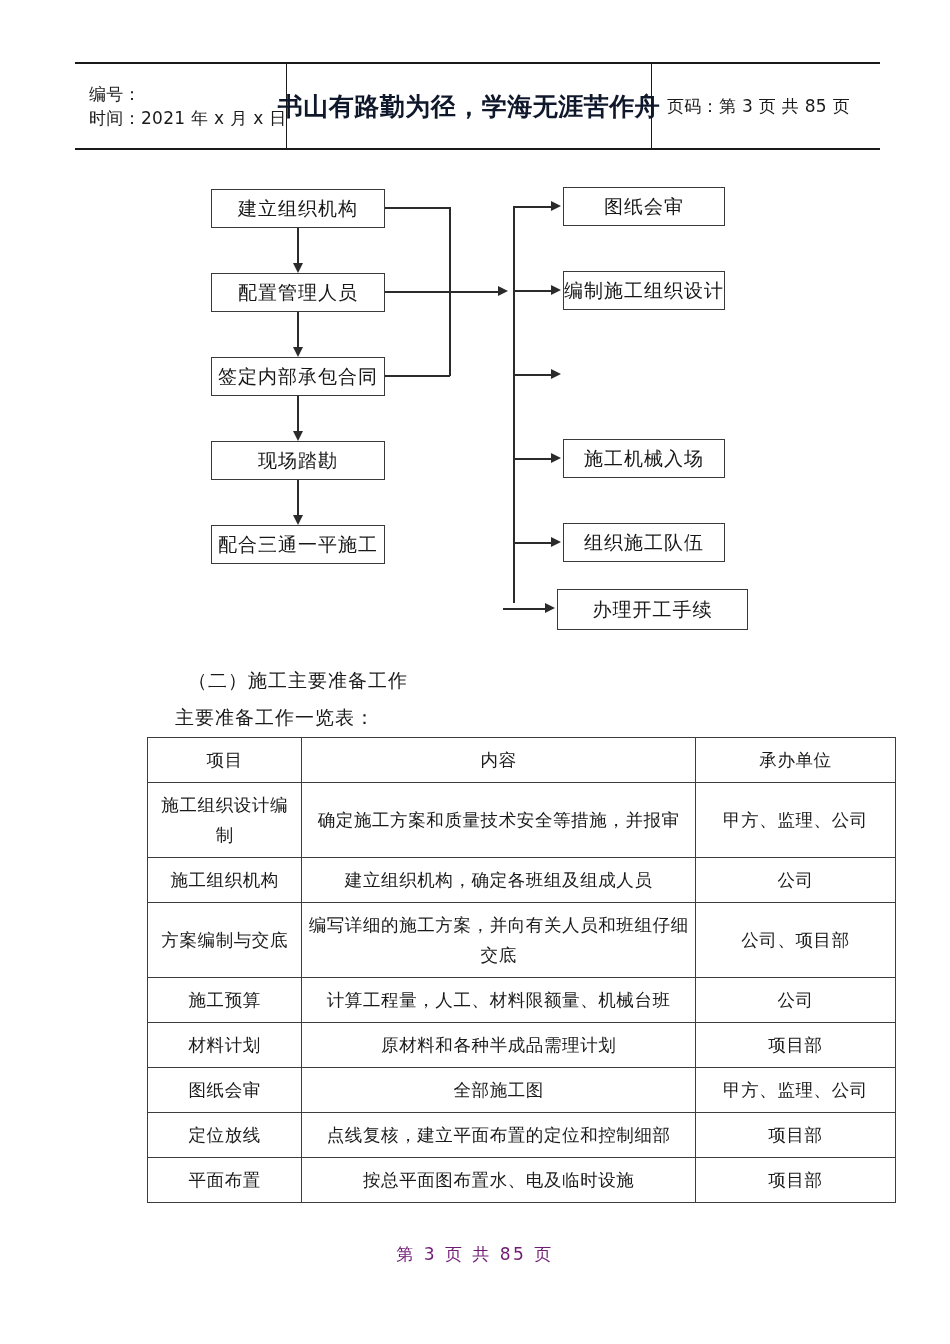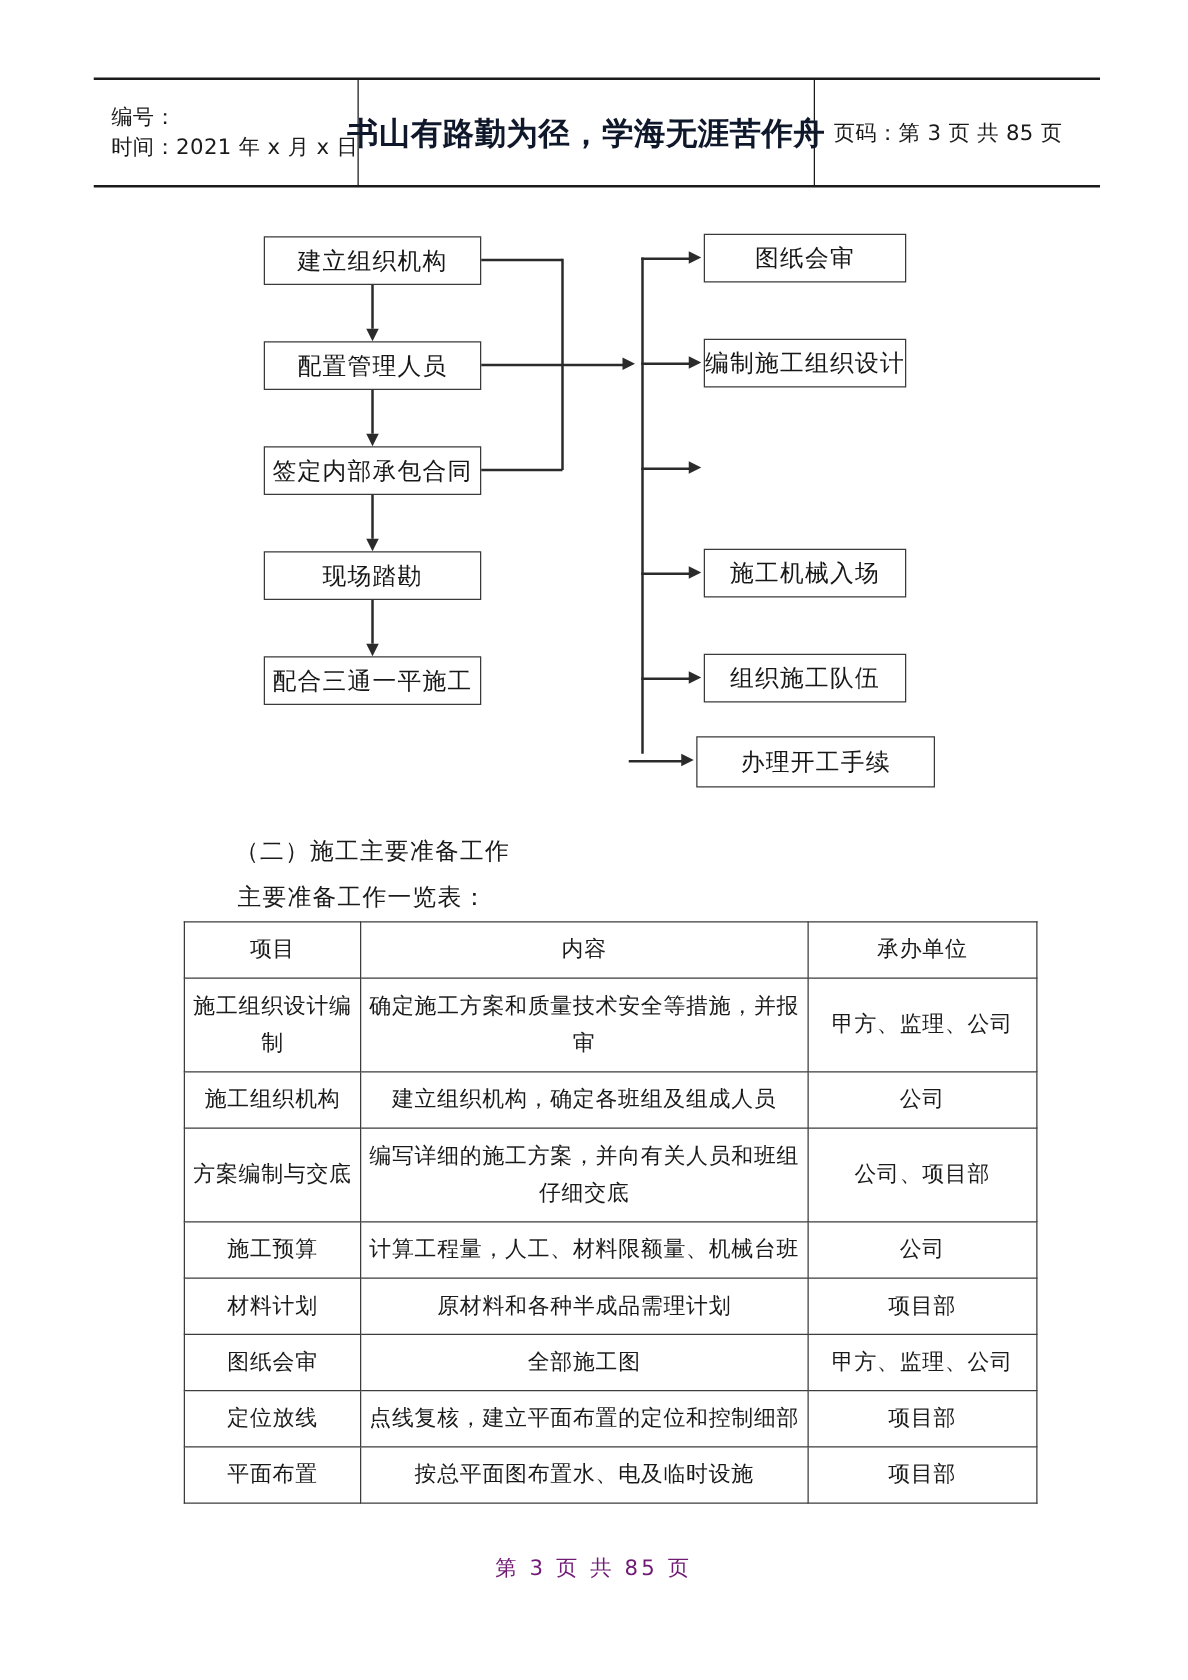--- a/index.html
+++ b/index.html
@@ -64,21 +64,21 @@
 
   
   .para{
     position:absolute; font-size:19px; letter-spacing:1px;
     font-family:"DejaVu Serif","Liberation Serif",serif;
     color:#1a1a1a; white-space:nowrap;
   }
 
   
   .tbl{
-    position:absolute; left:147px; top:737px; width:683px;
+    position:absolute; left:147px; top:737px; width:749px;
     border-collapse:collapse;
     font-family:"DejaVu Serif","Liberation Serif",serif;
     font-size:17.5px;
     color:#1a1a1a;
   }
   .tbl td{
     border:1.3px solid #3d3d3d;
     text-align:center;
     vertical-align:middle;
     padding:7px 6px;
@@ -159,21 +159,21 @@
   <div class="arrow right" style="left:551px; top:278px;"></div>
 
   <div class="fline h" style="left:513px; top:367px; width:40px;"></div>
   <div class="arrow right" style="left:551px; top:362px;"></div>
 
   <div class="fline h" style="left:503px; top:433px; width:44px;"></div>
   <div class="arrow right" style="left:545px; top:428px;"></div>
 </div>
 
 <div class="para" style="left:188px; top:668px;">（二）施工主要准备工作</div>
-<div class="para" style="left:190px; top:705px;">主要准备工作一览表：</div>
+<div class="para" style="left:175px; top:705px;">主要准备工作一览表：</div>
 
 <table class="tbl">
   <tbody>
     <tr>
       <td class="c-item">项目</td>
       <td class="c-content">内容</td>
       <td class="c-unit">承办单位</td>
     </tr>
 
     <tr>

